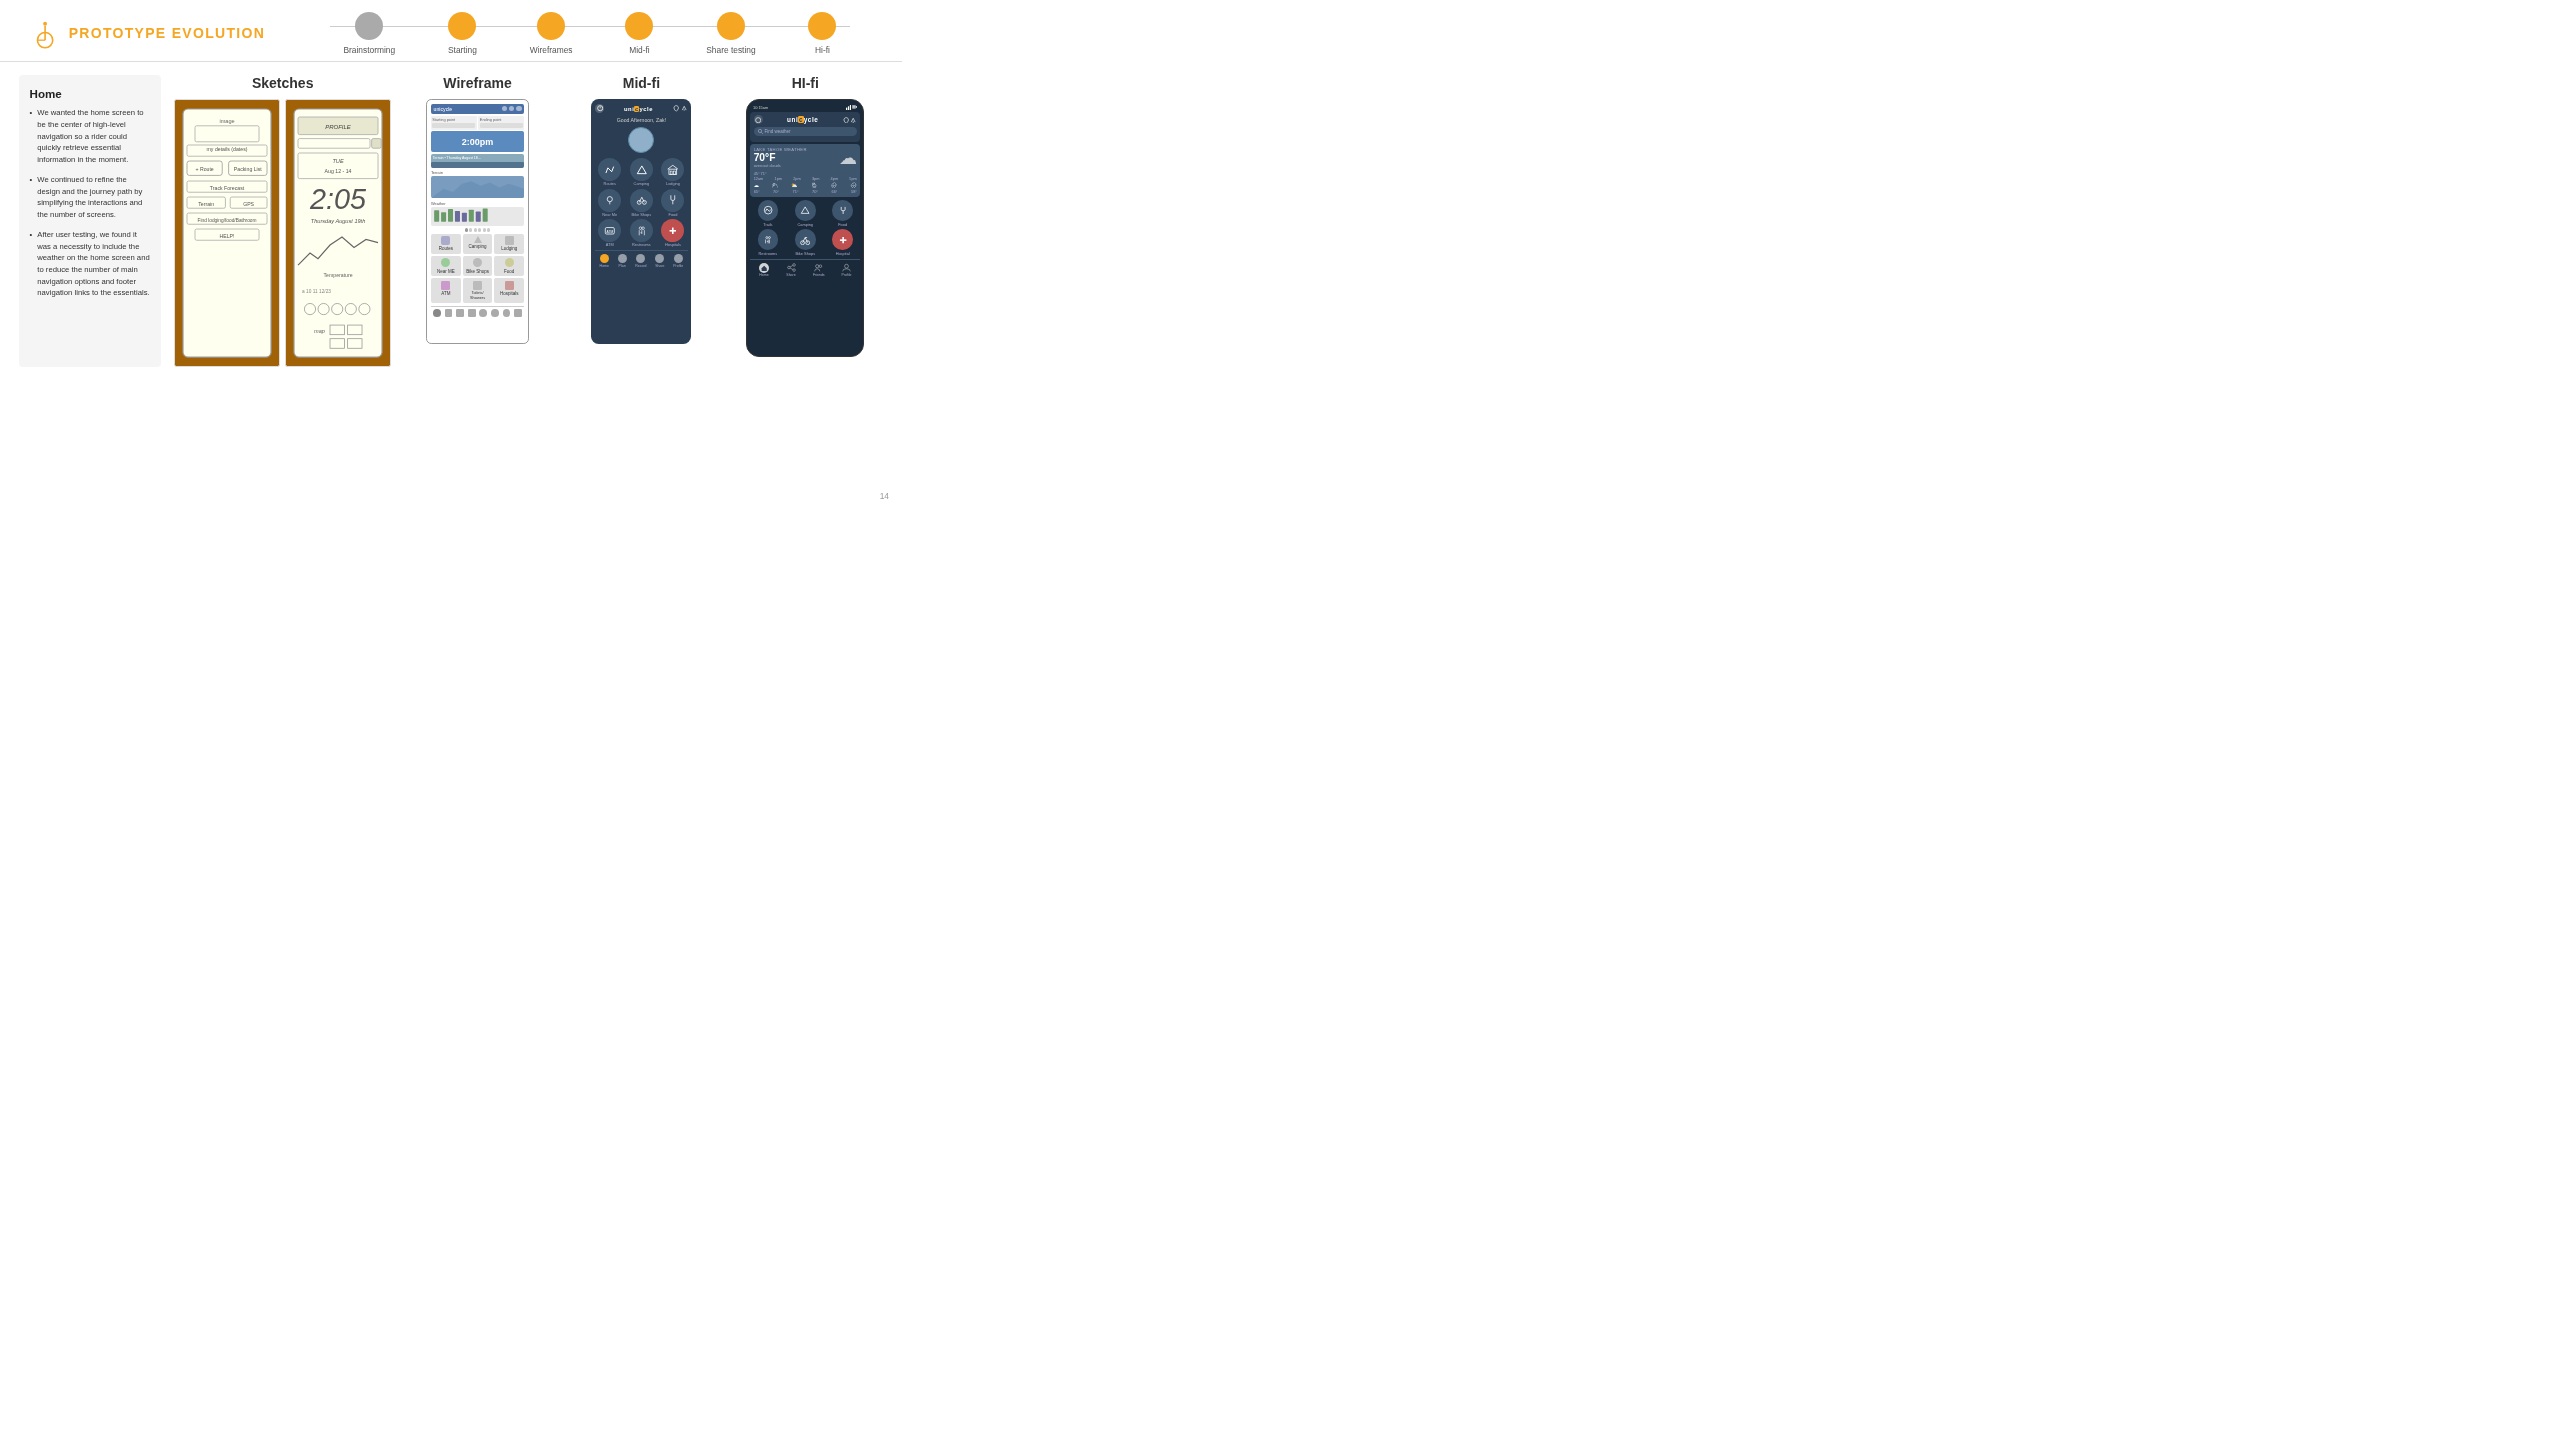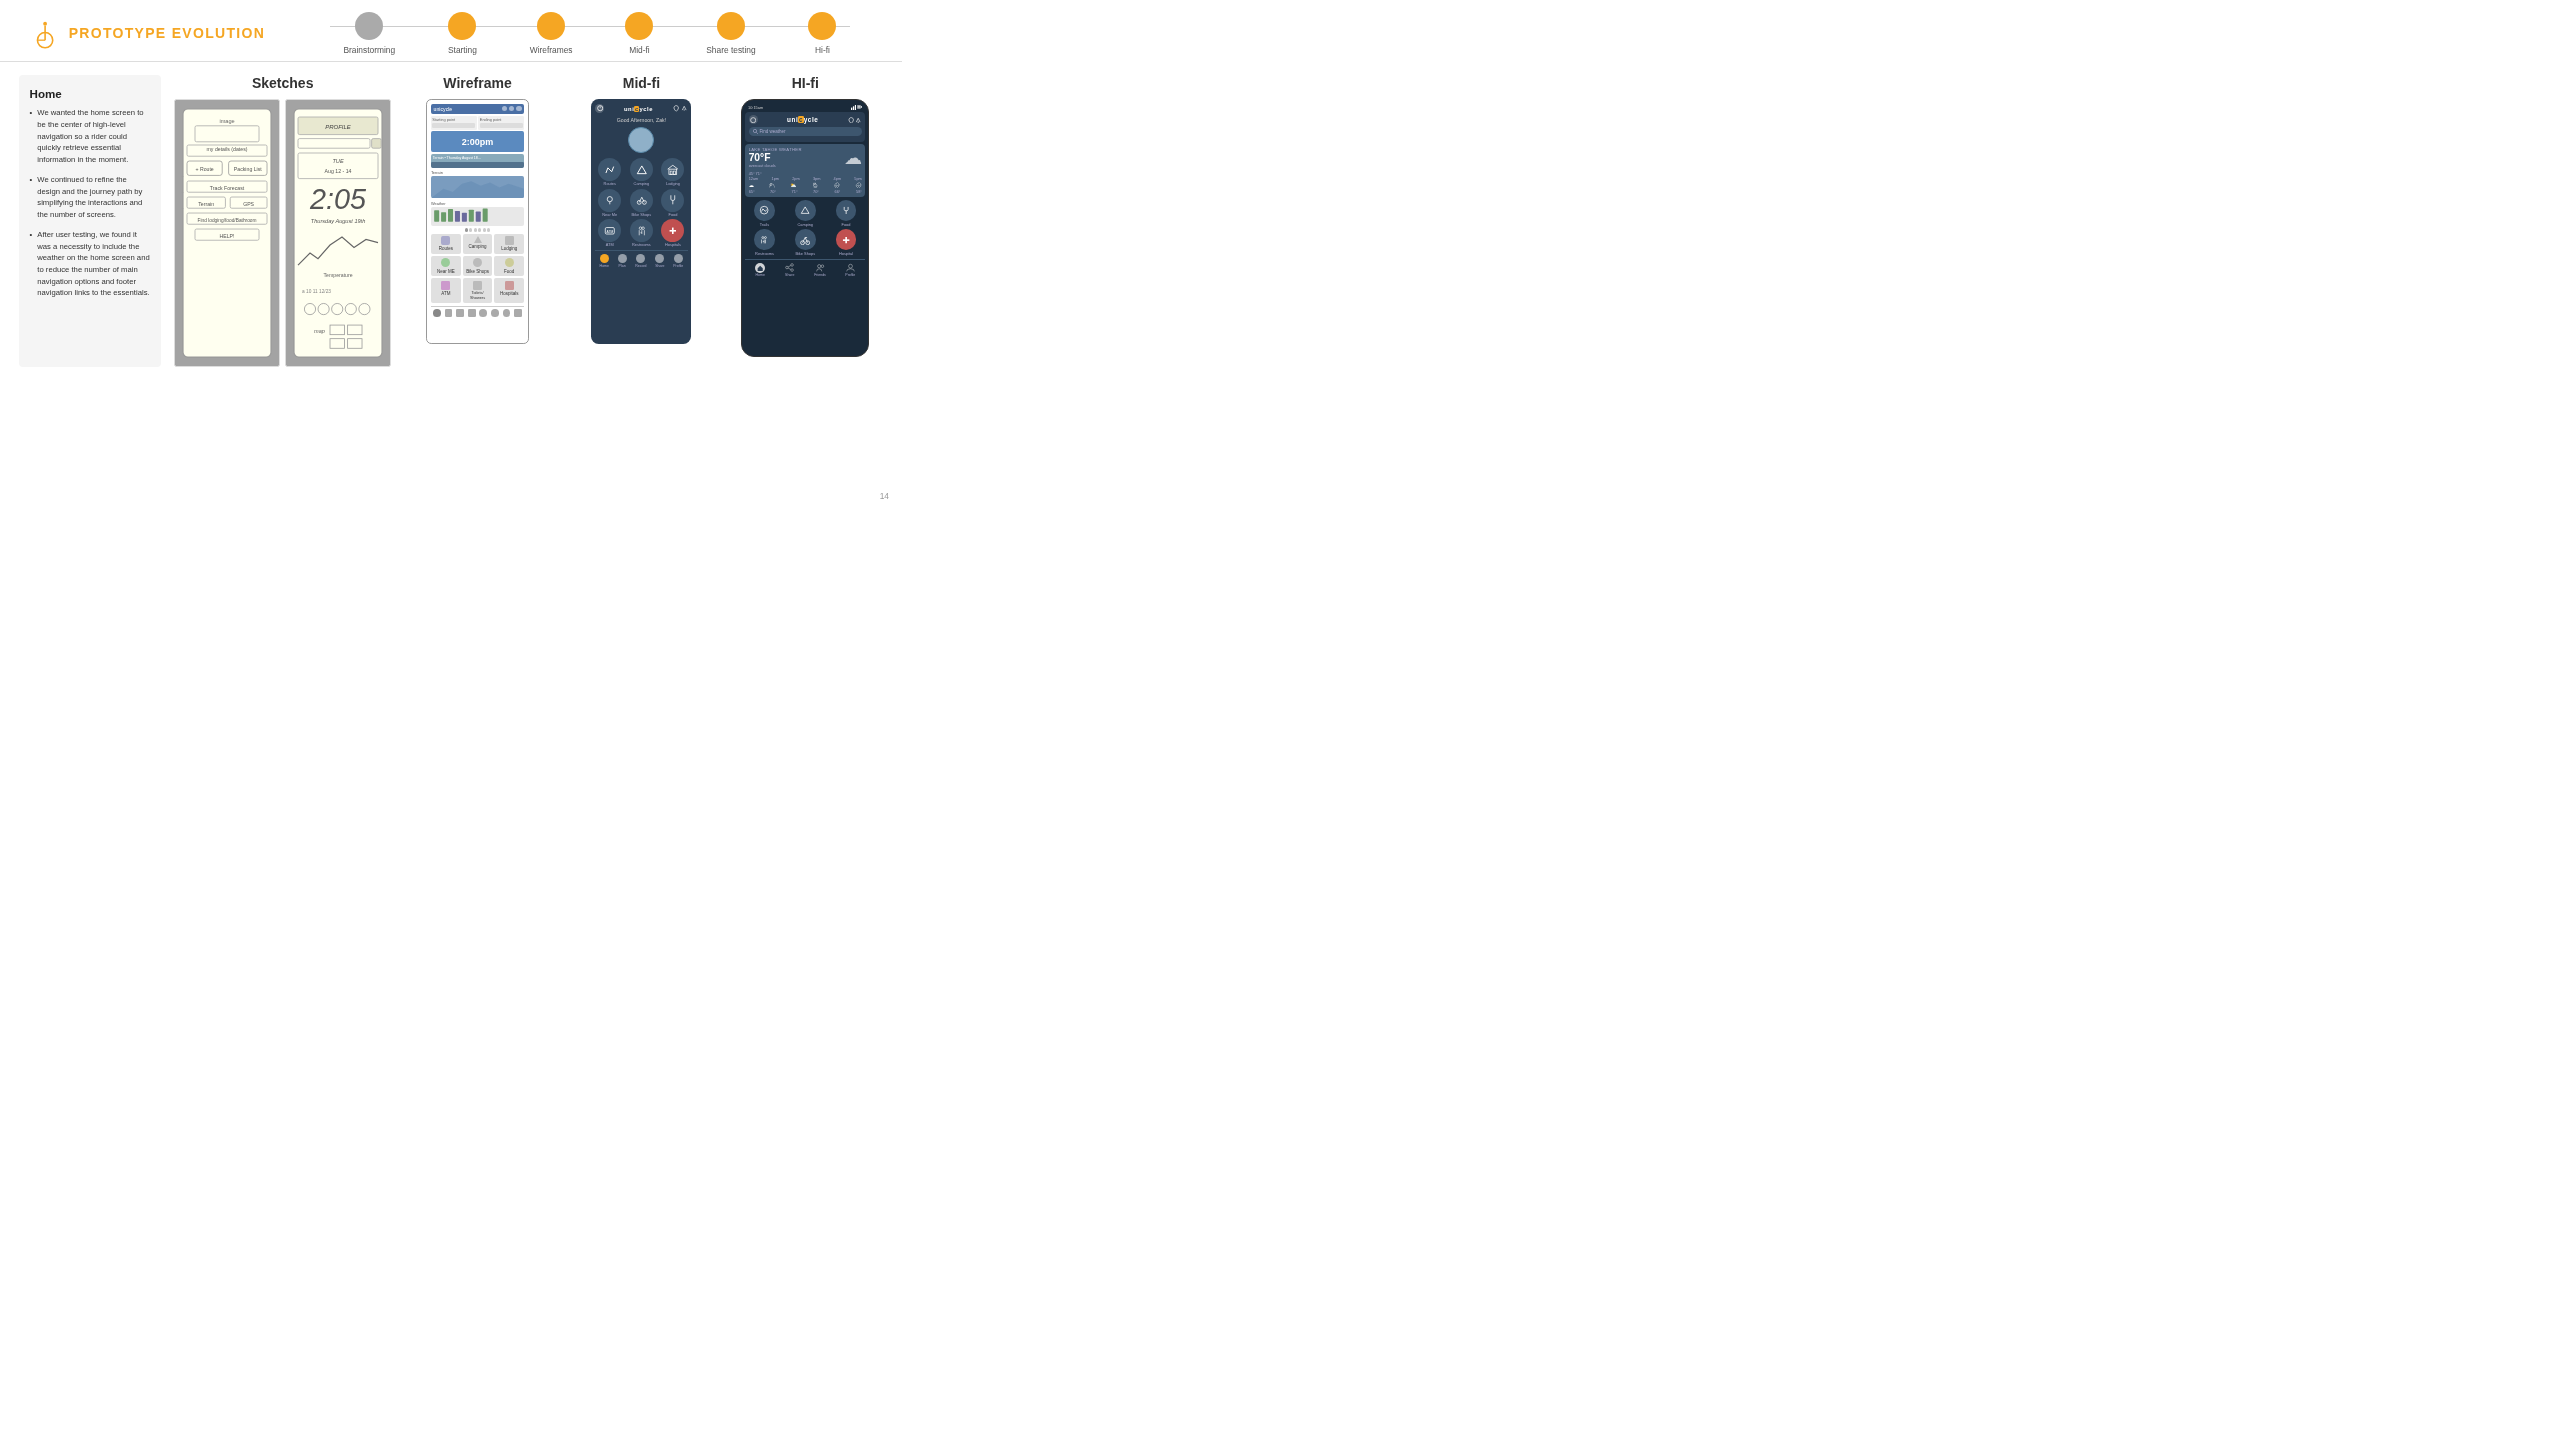--- a/index.html
+++ b/index.html
@@ -137,21 +137,21 @@
     }
 
     
     .sketches-container {
       display: flex;
       gap: 5.2px;
       width: 100%;
     }
     .sketch-box {
       flex: 1;
-      background: #a3a3a3;
+      background: #a16207;
       border: 0.6px solid #ddd;
       border-radius: 2.6px;
       min-height: 245px;
       padding: 3.9px;
       position: relative;
       overflow: hidden;
     }
 
     
     .phone-wireframe {
@@ -317,21 +317,21 @@
     .mf-footer-active {
       background: #f5a623;
     }
     .mf-footer-label {
       font-size: 3.5px;
       color: #aac;
     }
 
     
     .phone-hifi {
-      width: 128px;
+      width: 118px;
       background: #1a2a3a;
       border-radius: 13px;
       padding: 5.2px 3.2px 3.2px;
       min-height: 258px;
       color: white;
       border: 1.3px solid #333;
       position: relative;
     }
     .hf-status-bar {
       display: flex;

